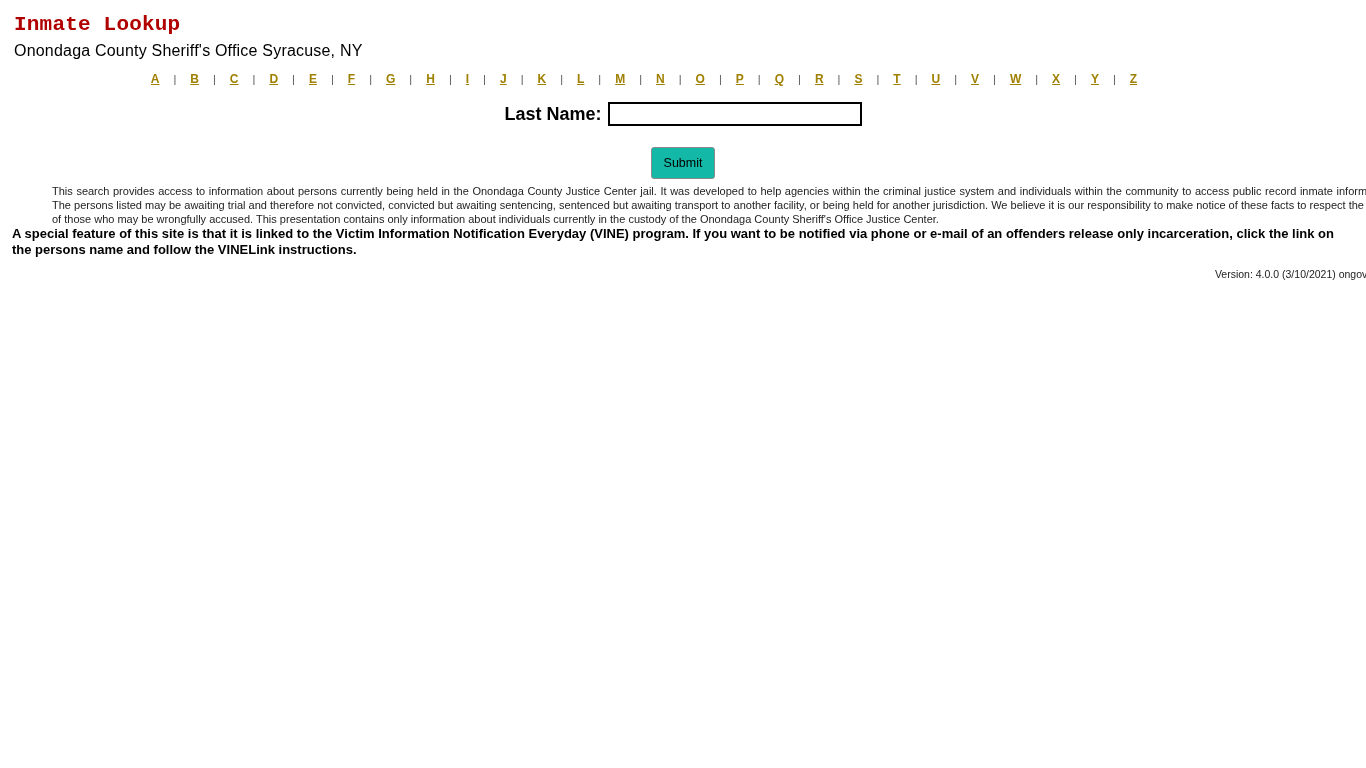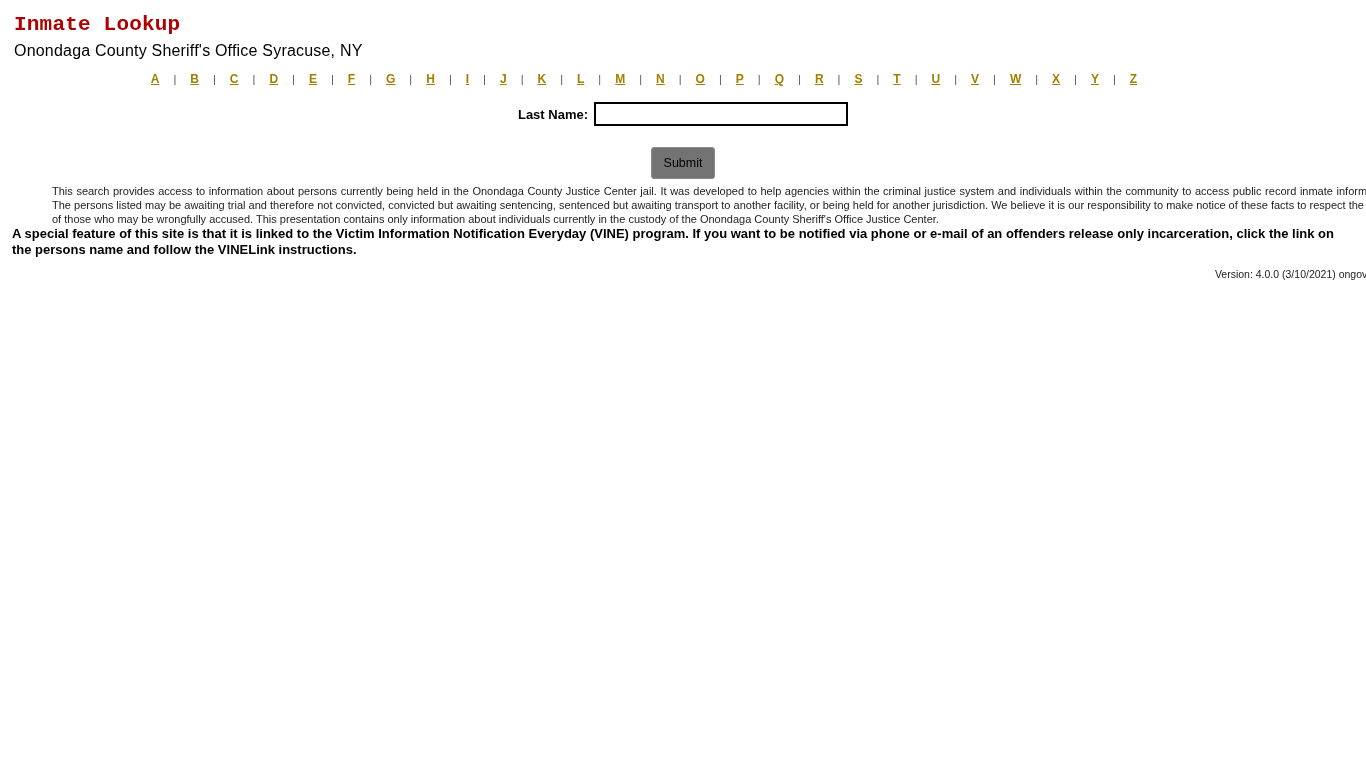--- a/index.html
+++ b/index.html
@@ -62,21 +62,21 @@
   .form-row {
     position: absolute;
     left: 0;
     top: 102px;
     width: 1366px;
     text-align: center;
     font-size: 13px;
   }
   .form-label {
     font-weight: bold;
-    font-size: 13px;
+    font-size: 18px;
     vertical-align: middle;
     margin-right: 6px;
   }
   .name-input {
     width: 244px;
     height: 18px;
     font-size: 13px;
     font-family: "Liberation Sans", sans-serif;
     border: 2px solid #000000;
     padding: 1px 3px;
@@ -99,21 +99,21 @@
     top: 147px;
     width: 1366px;
     text-align: center;
   }
   .submit-btn {
     font-family: "Liberation Sans", sans-serif;
     font-size: 12.5px;
     padding: 8px 12px;
     border: 1px solid #8a8a8a;
     border-radius: 3px;
-    background: #737373;
+    background: #14b8a6;
     color: #000000;
     cursor: pointer;
   }
   .disclaimer {
     position: absolute;
     left: 12px;
     top: 185px;
     width: 1342px;
     font-size: 11px;
     line-height: 1.27;

